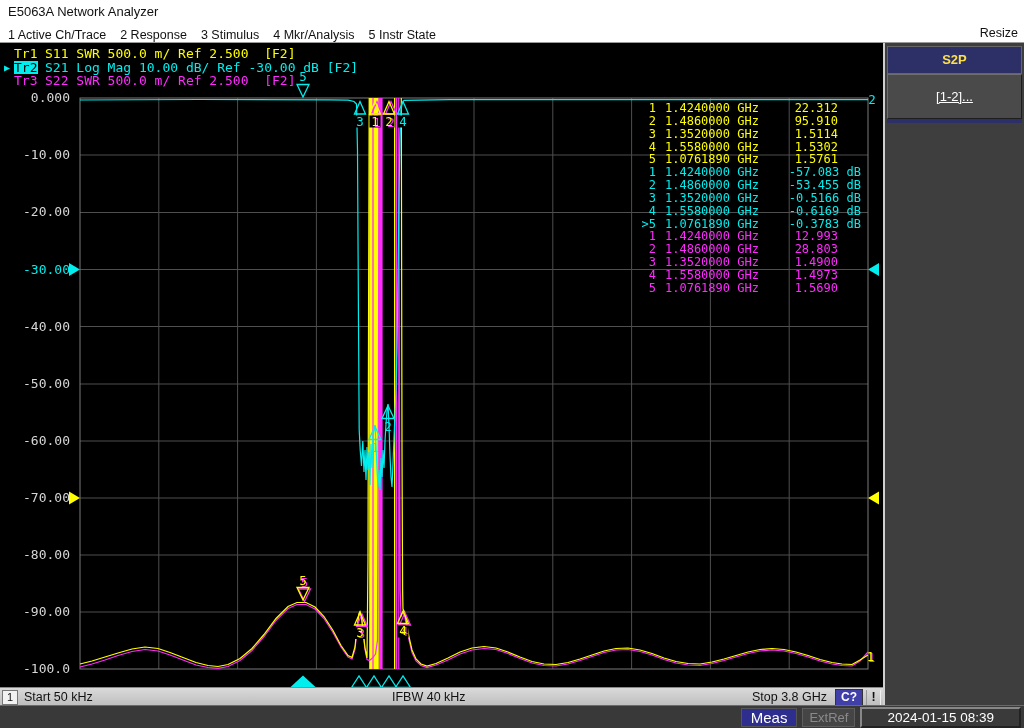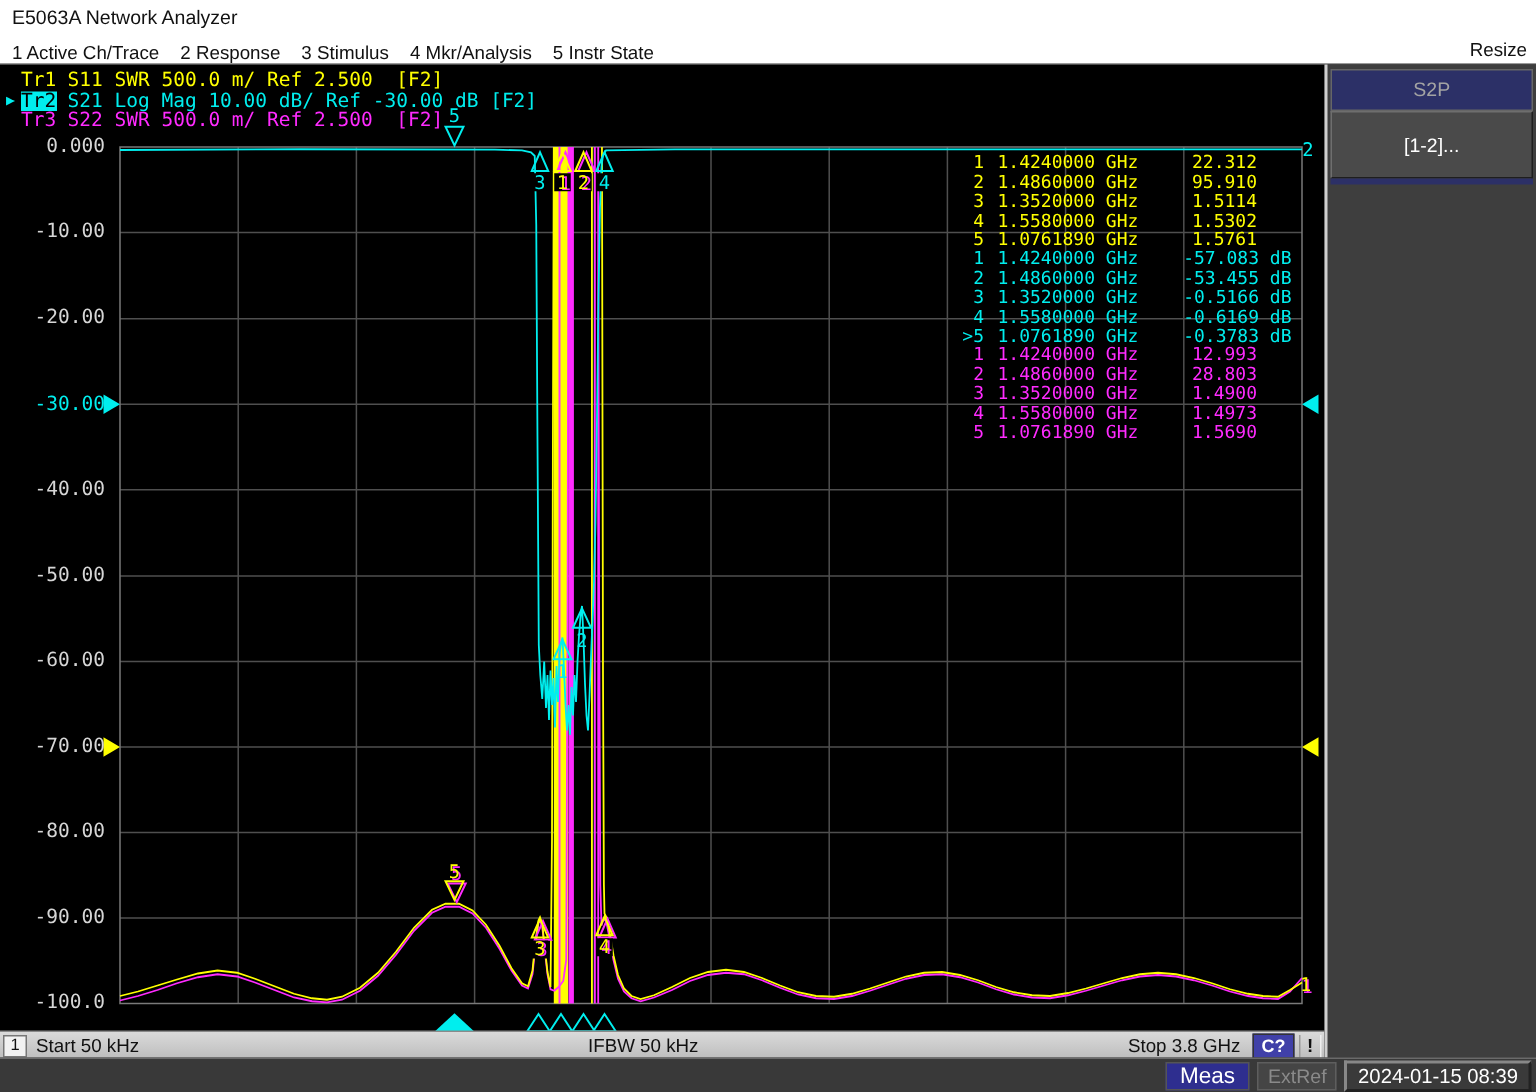--- a/index.html
+++ b/index.html
@@ -45,35 +45,35 @@
   .ifbw{position:absolute;left:392px;}
   .stop{margin-left:auto;}
   .calbadge{margin-left:8px;background:#4040a8;color:#fff;font-weight:bold;font-size:12px;
             padding:0 5px;height:15px;line-height:15px;border:1px solid #333;}
   .warnbox{margin-left:3px;margin-right:2px;width:13px;height:15px;line-height:15px;text-align:center;
            border-left:1px solid #999;border-right:1px solid #eee;font-weight:bold;}
   
   .sidebar{position:absolute;top:0;right:0;bottom:0;width:139px;background:#3e3e3e;
            border-left:2px solid #cfcfcf;z-index:7;}
   .sb-header{position:absolute;top:3px;left:2px;right:2px;height:26px;background:#2c3067;
-             color:#a3a3a3;font-size:13px;text-align:center;line-height:26px;border:1px solid #666;}
+             color:#fde047;font-size:13px;text-align:center;line-height:26px;border:1px solid #666;font-weight:bold;}
   .sb-btn1{position:absolute;top:31px;left:2px;right:2px;height:43px;background:#4a4a4a;color:#fff;
            font-size:13px;text-align:center;line-height:43px;
-           border-top:1px solid #6e6e6e;border-left:1px solid #6e6e6e;border-bottom:1px solid #1e1e1e;border-right:1px solid #1e1e1e;}
+           border-top:1px solid #6e6e6e;border-left:1px solid #6e6e6e;border-bottom:1px solid #1e1e1e;border-right:1px solid #1e1e1e;text-decoration:underline;}
   .sb-navy{position:absolute;top:76px;left:2px;right:2px;height:4px;background:#2c3067;}
   .sb-return{position:absolute;top:81px;left:2px;right:2px;height:40px;background:#b6b6b6;color:#000;
            font-size:13px;text-align:center;line-height:40px;
            border-top:1px solid #e8e8e8;border-left:1px solid #e8e8e8;border-bottom:1px solid #4a4a4a;border-right:1px solid #4a4a4a;}
   
   .footer{position:absolute;left:0;right:0;bottom:0;height:22px;background:#393939;border-top:1px solid #6a6a6a;
           display:flex;align-items:center;justify-content:flex-end;gap:5px;padding-right:3px;z-index:8;}
   .meas{background:#2e2e8f;color:#fff;font-size:15px;padding:0 9px;height:17px;line-height:17px;border:1px solid #555;}
   .extref{background:#454545;color:#8a8a8a;font-size:13px;padding:0 6px;height:17px;line-height:17px;
           border:1px solid #5e5e5e;}
-  .dtime{background:#3a3a3a;color:#fff;font-size:13.5px;padding:0 7px;height:17px;line-height:17px;
+  .dtime{background:#3a3a3a;color:#fff;font-size:13.5px;padding:0 25px;height:17px;line-height:17px;
          border:2px solid #888;border-right-color:#222;border-bottom-color:#222;}
   
   svg.overlay{position:absolute;left:0;top:0;width:1024px;height:728px;z-index:5;pointer-events:none;}
   .svgt{font-family:"DejaVu Sans Mono",monospace;font-size:12.5px;text-anchor:middle;}
 </style>
 </head>
 <body>
 
 <div class="page">
 
@@ -88,21 +88,21 @@
     <span class="menu-item">4 Mkr/Analysis</span>
     <span class="menu-item">5 Instr State</span>
   </div>
   <span class="menu-resize">Resize</span>
 
   <div class="screen">
 
     <div class="statusbar">
       <span class="chanbox">1</span>
       <span class="start">Start 50 kHz</span>
-      <span class="ifbw">IFBW 50 kHz</span>
+      <span class="ifbw">IFBW 40 kHz</span>
       <span class="stop">Stop 3.8 GHz</span>
       <span class="calbadge">C?</span>
       <span class="warnbox">!</span>
     </div>
 
     <div class="sidebar">
       <div class="sb-header">S2P</div>
       <div class="sb-btn1">[1-2]...</div>
       <div class="sb-navy"></div>
     </div>

